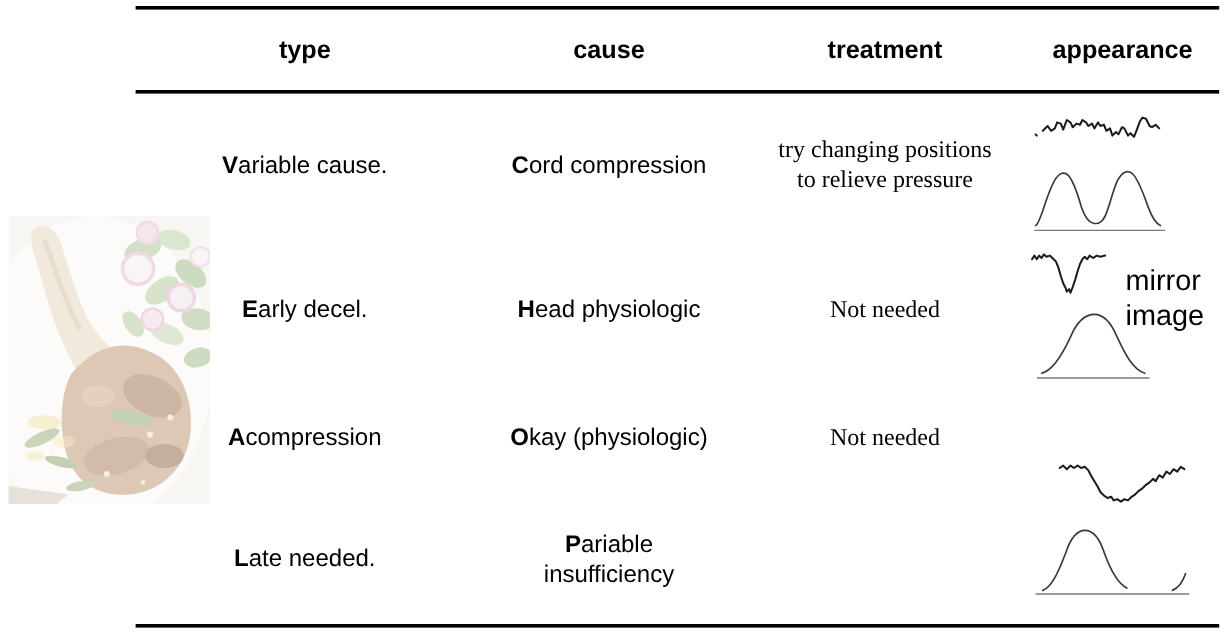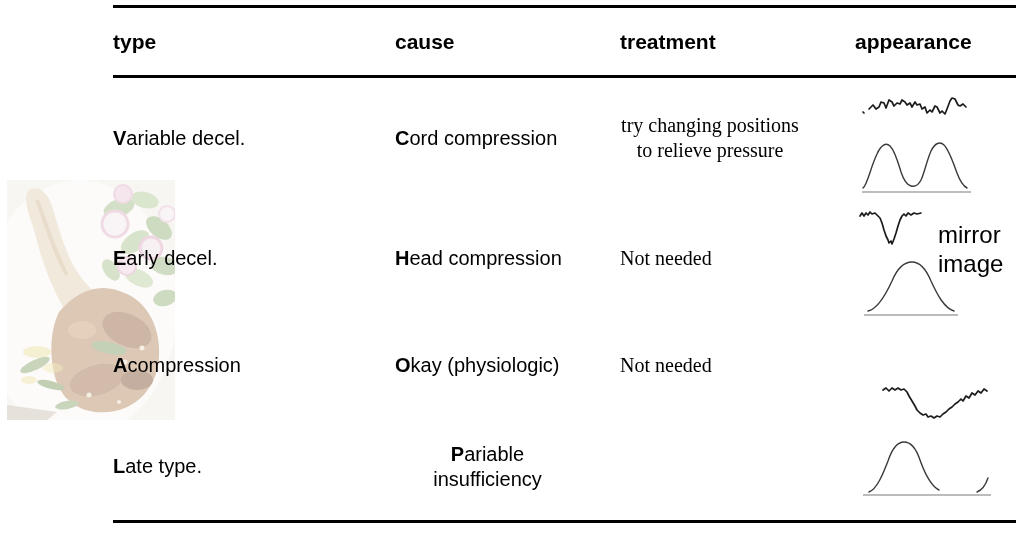--- a/index.html
+++ b/index.html
@@ -12,21 +12,21 @@
   
   .chart-table{
     position:absolute;left:113px;top:5px;width:903px;
     border-top:3px solid #000;border-bottom:3px solid #000;
     display:grid;
     grid-template-columns:282px 225px 235px 161px;
     grid-template-rows:70px 120px 120px 95px 107px;
     position:absolute;
   }
   .cell{
-    display:flex;align-items:center;
+    display:flex;align-items:center;justify-content:center;
     text-align:center;font-size:20px;line-height:25px;
   }
   .hdr{
     font-weight:700;font-size:21px;
     border-bottom:3px solid #000;
   }
   .b{font-weight:700;}
   .cause-inner{max-width:185px;}
   .treat-inner{max-width:180px;font-family:Liberation Serif, serif;}
   
@@ -106,54 +106,54 @@
       <span>cause</span>
     </div>
   <div class="cell hdr">
       <span>treatment</span>
     </div>
   <div class="cell hdr">
       <span>appearance</span>
     </div>
 
   <div class="cell">
-    <span><span class="b">V</span><span>ariable decel.</span></span>
+    <span><span class="b">V</span><span>ariable cause.</span></span>
   </div>
   <div class="cell">
     <span class="cause-inner"><span class="b">C</span><span>ord compression</span></span>
   </div>
   <div class="cell">
     <span class="treat-inner">try changing positions to relieve pressure</span>
   </div>
   <div class="cell"></div>
 
   <div class="cell">
     <span><span class="b">E</span><span>arly decel.</span></span>
   </div>
   <div class="cell">
-    <span class="cause-inner"><span class="b">H</span><span>ead compression</span></span>
+    <span class="cause-inner"><span class="b">H</span><span>ead physiologic</span></span>
   </div>
   <div class="cell">
     <span class="treat-inner">Not needed</span>
   </div>
   <div class="cell"></div>
 
   <div class="cell">
     <span><span class="b">A</span><span>compression</span></span>
   </div>
   <div class="cell">
     <span class="cause-inner"><span class="b">O</span><span>kay (physiologic)</span></span>
   </div>
   <div class="cell">
     <span class="treat-inner">Not needed</span>
   </div>
   <div class="cell"></div>
 
   <div class="cell">
-    <span><span class="b">L</span><span>ate type.</span></span>
+    <span><span class="b">L</span><span>ate needed.</span></span>
   </div>
   <div class="cell">
     <span class="cause-inner"><span class="b">P</span><span>ariable insufficiency</span></span>
   </div>
   <div class="cell"></div>
 
   <div class="sketch sk-var">
     <svg class="trace" width="112" height="36" viewBox="0 0 112 36">
       <path class="fhr" d="M2 20 l1 1 M8 17 l4 -4 3 4 3 -2 2 -5 3 1 2 5 3 -8 3 2 2 4 3 -3 3 1 2 -4 3 2 2 3 3 -2 2 4 3 -5 2 3 3 -1 2 5 3 -2 2 6 3 -3 2 2 3 -6 2 1 3 6 2 -2 3 3 2 -5 3 -8 2 -3 3 1 3 6 2 1 3 -2 3 3"></path>
     </svg>

